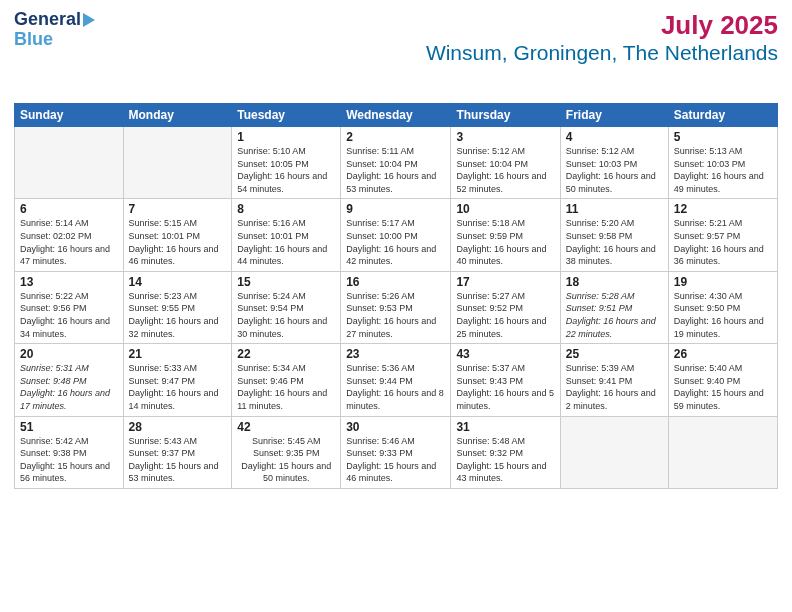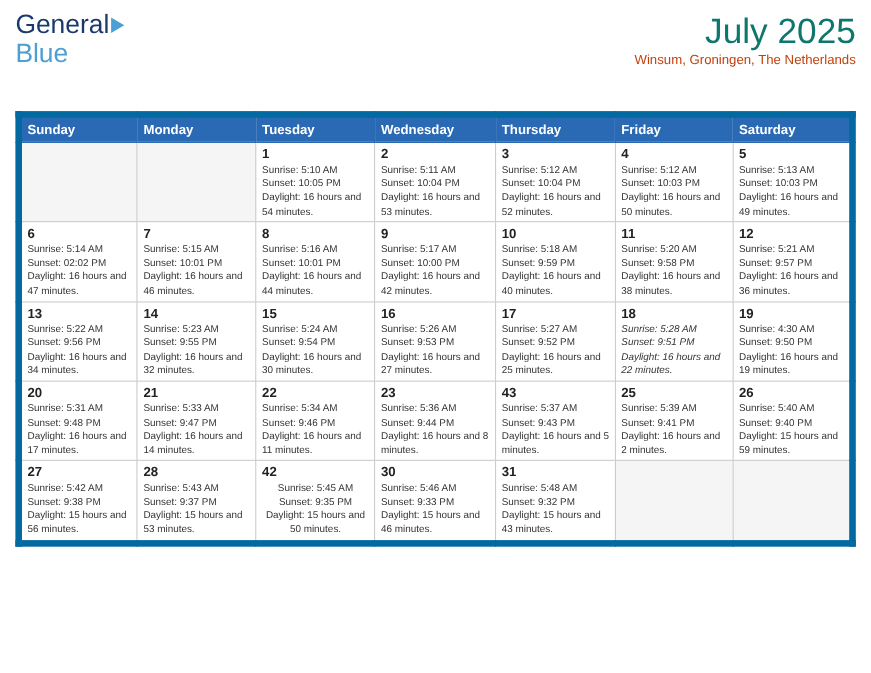--- a/index.html
+++ b/index.html
@@ -21,51 +21,51 @@
       justify-content: space-between;
       align-items: flex-start;
       margin-bottom: 4px;
     }
     .logo {
       display: flex;
       flex-direction: column;
       align-items: flex-start;
     }
     .logo-text {
-      font-size: 24px;
-      font-weight: normal;
+      font-size: 18px;
+      font-weight: bold;
       color: #1a3a6b;
       line-height: 1.1;
     }
     .logo-arrow {
       display: inline-block;
       width: 0;
       height: 0;
       border-top: 7px solid transparent;
       border-bottom: 7px solid transparent;
       border-left: 12px solid #4a9fd4;
       margin-left: 2px;
       vertical-align: middle;
     }
     .title-block {
       text-align: right;
     }
     .month-title {
-      font-size: 32px;
-      font-weight: normal;
-      color: #0f766e;
+      font-size: 26px;
+      font-weight: bold;
+      color: #be185d;
     }
     .location-title {
-      font-size: 12px;
-      color: #c2410c;
+      font-size: 21px;
+      color: #0369a1;
     }
     .calendar {
       width: 100%;
       border-collapse: collapse;
-      border: 6px solid #0369a1;
+      border: 1px solid #0369a1;
       margin-top: 38px;
     }
     .calendar th {
       background: #2a6ab5;
       color: #fff;
       font-size: 12px;
       font-weight: bold;
       padding: 4px 5px;
       border: 1px solid #2a6ab5;
       text-align: left;
@@ -244,21 +244,21 @@
           <td>
             <div class="day-num">19</div>
             <div class="day-info" style="white-space: pre-line;">Sunrise: 4:30 AM
 Sunset: 9:50 PM
 Daylight: 16 hours and 19 minutes.</div>
           </td>
         </tr>
         <tr>
           <td>
             <div class="day-num">20</div>
-            <div class="day-info" style="white-space: pre-line;">Sunrise: 5:31 AM
+            <div class="day-info" style="white-space: pre-line; font-style: italic;">Sunrise: 5:31 AM
 Sunset: 9:48 PM
 Daylight: 16 hours and 17 minutes.</div>
           </td>
           <td>
             <div class="day-num">21</div>
             <div class="day-info" style="white-space: pre-line;">Sunrise: 5:33 AM
 Sunset: 9:47 PM
 Daylight: 16 hours and 14 minutes.</div>
           </td>
           <td>
@@ -287,21 +287,21 @@
           </td>
           <td>
             <div class="day-num">26</div>
             <div class="day-info" style="white-space: pre-line;">Sunrise: 5:40 AM
 Sunset: 9:40 PM
 Daylight: 15 hours and 59 minutes.</div>
           </td>
         </tr>
         <tr>
           <td>
-            <div class="day-num">27</div>
+            <div class="day-num">51</div>
             <div class="day-info" style="white-space: pre-line;">Sunrise: 5:42 AM
 Sunset: 9:38 PM
 Daylight: 15 hours and 56 minutes.</div>
           </td>
           <td>
             <div class="day-num">28</div>
             <div class="day-info" style="white-space: pre-line;">Sunrise: 5:43 AM
 Sunset: 9:37 PM
 Daylight: 15 hours and 53 minutes.</div>
           </td>

